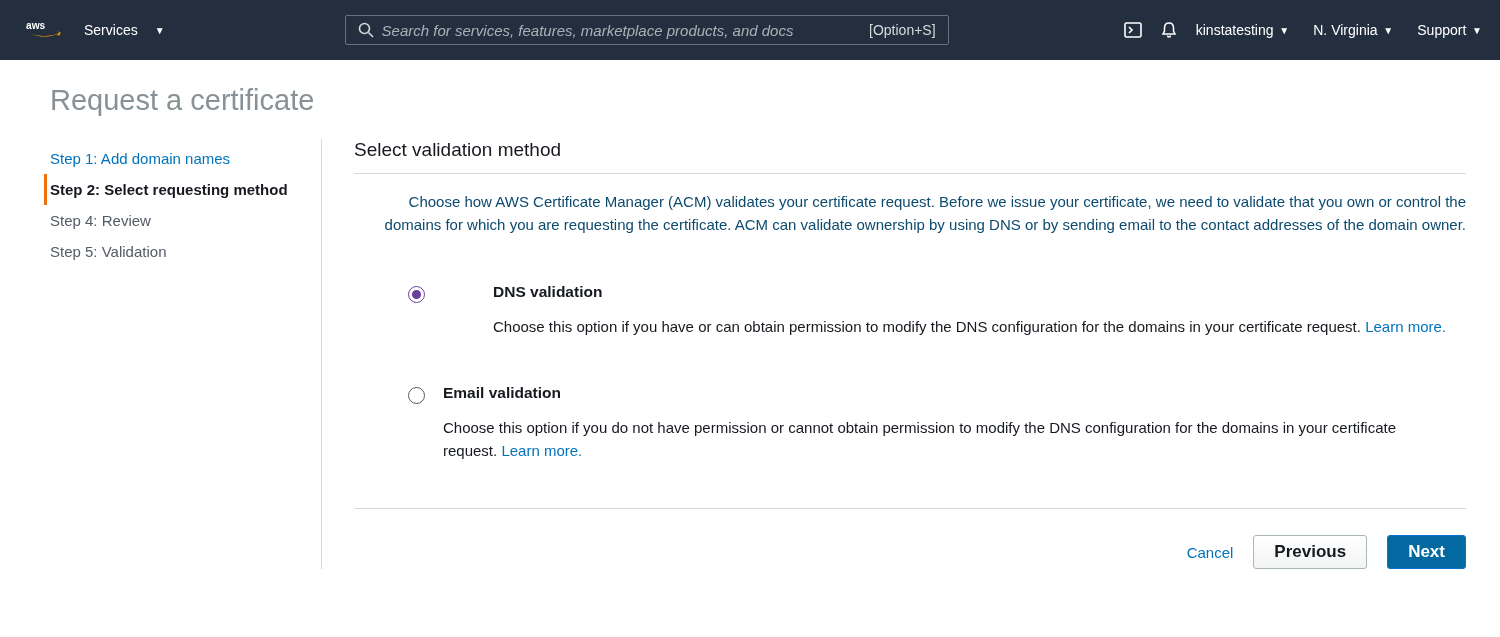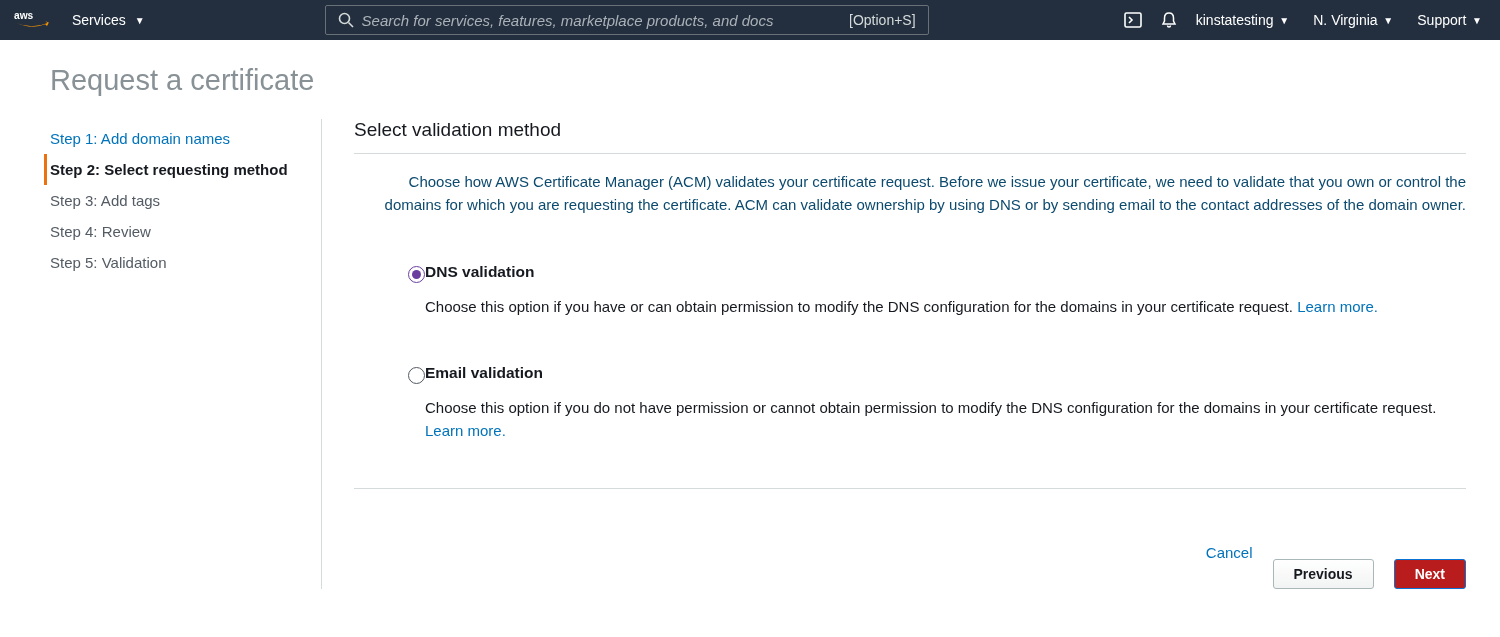--- a/index.html
+++ b/index.html
@@ -1,22 +1,22 @@
 <!DOCTYPE html>
 <html><head>
   <meta charset="utf-8">
   <style>
     * { margin: 0; padding: 0; box-sizing: border-box; }
     body { font-family: -apple-system, BlinkMacSystemFont, "Segoe UI", Helvetica, Arial, sans-serif; color: #16191f; background: #fff; }
     a { color: #0073bb; text-decoration: none; cursor: pointer; }
 
     
-    .top-nav { background: #232f3e; height: 40px; display: flex; align-items: center; color: #fff; font-size: 14px; padding: 0 18px 0 14px; }
+    .top-nav { background: #232f3e; height: 60px; display: flex; align-items: center; color: #fff; font-size: 14px; padding: 0 18px 0 26px; }
     .aws-logo { display: inline-flex; align-items: center; margin-right: 22px; cursor: pointer; }
-    .services-btn { display: inline-flex; align-items: center; gap: 6px; cursor: pointer; }
+    .services-btn { display: inline-flex; align-items: center; gap: 14px; cursor: pointer; }
     .caret { font-size: 10px; margin-left: 3px; }
     .search-wrap { margin-left: 180px; display: flex; align-items: center; border: 1px solid #687078; border-radius: 2px; height: 30px; width: 604px; padding: 0 12px; }
     .search-wrap svg { flex: 0 0 auto; }
     .search-input { flex: 1; background: transparent; border: none; outline: none; color: #fff; font-size: 15px; font-style: italic; padding: 0 8px; }
     .search-input::placeholder { color: #aab1b8; font-style: italic; }
     .search-hint { color: #d5dbdb; font-size: 14px; }
     .nav-spacer { flex: 1; }
     .nav-icons { display: flex; align-items: center; gap: 18px; margin-right: 18px; }
     .nav-icon { cursor: pointer; display: inline-flex; }
     .nav-right { display: flex; align-items: center; gap: 24px; }
@@ -31,33 +31,33 @@
     .step { padding: 7px 0 7px 6px; font-size: 15px; cursor: pointer; }
     .step.link { color: #0073bb; }
     .step.current { font-weight: 700; border-left: 3px solid #ec7211; padding-left: 3px; color: #16191f; }
     .step.inactive { color: #545b64; }
 
     .main { flex: 1; padding-left: 32px; }
     .main h2 { font-size: 19px; font-weight: 400; color: #16191f; padding-bottom: 12px; border-bottom: 1px solid #d5dbdb; }
     .intro { font-size: 15px; line-height: 1.55; color: #0c4a6e; margin-top: 16px; text-align: right; }
 
     .options { margin-top: 46px; padding-left: 54px; }
-    .option { display: flex; margin-bottom: 46px; }
+    .option { display: flex; gap: 18px; margin-bottom: 46px; justify-content: space-between; }
     .radio { width: 17px; height: 17px; border-radius: 50%; border: 1.5px solid #545b64; margin-top: 3px; flex-shrink: 0; display: flex; align-items: center; justify-content: center; cursor: pointer; }
     .radio.selected { border-color: #6b3fa0; }
     .radio.selected::after { content: ""; width: 9px; height: 9px; background: #6b3fa0; border-radius: 50%; }
     .option-body { padding-right: 20px; }
     .option-title { font-size: 15.5px; font-weight: 700; color: #16191f; margin-bottom: 14px; }
     .option-desc { font-size: 15px; line-height: 1.55; color: #16191f; }
 
     .footer { border-top: 1px solid #d5dbdb; margin-top: 4px; padding-top: 26px; display: flex; justify-content: flex-end; align-items: center; gap: 20px; }
     .btn-cancel { color: #0073bb; font-size: 15px; cursor: pointer; background: none; border: none; }
-    .btn { font-size: 14px; font-weight: 700; padding: 6px 20px; border-radius: 3px; cursor: pointer; margin-top: 44px; }
+    .btn { font-size: 17px; font-weight: 700; padding: 6px 20px; border-radius: 3px; cursor: pointer; }
     .btn-prev { background: linear-gradient(#fff, #f2f3f3); border: 1px solid #aab7b8; color: #16191f; }
-    .btn-next { background: #b91c1c; border: 1px solid #0972d3; color: #fff; }
+    .btn-next { background: #0369a1; border: 1px solid #0972d3; color: #fff; }
   </style>
 </head>
 <body>
 
 <div class="top-nav">
   <span class="aws-logo">
     <svg width="36" height="22" viewBox="0 0 60 36">
       <text x="0" y="16" font-size="17" font-weight="700" fill="#fff" font-family="Arial">aws</text>
       <path d="M4 23 Q30 34 56 23 L52 20 L58 22 L55 28 L52 25 Q30 34 4 23" fill="#ff9900"></path>
     </svg>
@@ -109,21 +109,20 @@
   </div>
 </div>
 
 <h1 class="page-title">Request a certificate</h1>
 
 <div class="content-wrap">
 
   <nav class="sidebar">
     <div class="step link">Step 1: Add domain names</div>
     <div class="step current">Step 2: Select requesting method</div>
-    <div class="step inactive">Step 3: Add tags</div>
     <div class="step inactive">Step 4: Review</div>
     <div class="step inactive">Step 5: Validation</div>
   </nav>
 
   <main class="main">
     <h2>Select validation method</h2>
     <p class="intro">Choose how AWS Certificate Manager (ACM) validates your certificate request. Before we issue your certificate, we need to validate that you own or control the domains for which you are requesting the certificate. ACM can validate ownership by using DNS or by sending email to the contact addresses of the domain owner.</p>
 
     <div class="options">
 

